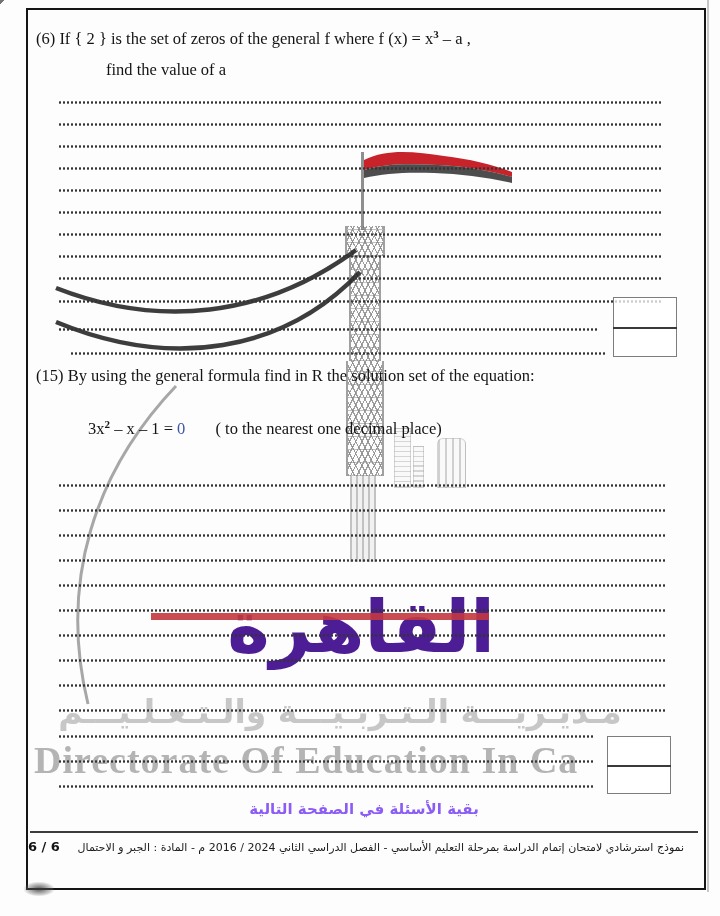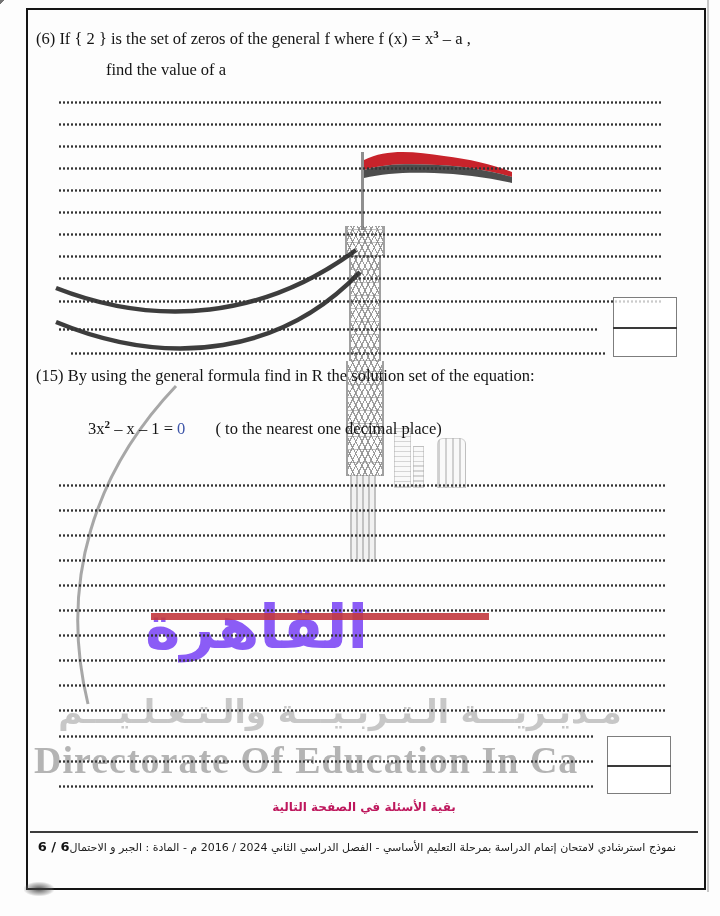--- a/index.html
+++ b/index.html
@@ -55,33 +55,33 @@
   .bldg{position:absolute;z-index:1;opacity:.65;border:1px solid rgba(130,130,130,.5);
     background:repeating-linear-gradient(0deg, rgba(140,140,140,.55) 0 1.5px, rgba(235,235,235,.3) 1.5px 5px);}
   .b1{left:394px;top:428px;width:15px;height:58px;}
   .b2{left:413px;top:446px;width:9px;height:40px;}
   .b3{left:437px;top:438px;width:27px;height:48px;border-radius:6px 6px 0 0;
     background:repeating-linear-gradient(90deg, rgba(140,140,140,.6) 0 2px, rgba(235,235,235,.3) 2px 7px);}
   .curves{position:absolute;left:0;top:0;z-index:2;pointer-events:none;}
   
   .ar{font-family:"DejaVu Sans", sans-serif;}
   .logo-wrap{position:absolute;left:145px;top:585px;width:350px;height:84px;z-index:1;}
-  .logo-text{font-size:60px;font-weight:bold;color:#8b5cf6;line-height:84px;text-align:left;direction:rtl;}
+  .logo-text{font-size:72px;font-weight:bold;color:#4c1d95;line-height:84px;text-align:right;direction:rtl;}
   .logo-red{position:absolute;left:6px;top:28px;width:338px;height:7px;background:#c2393e;opacity:.9;z-index:2;}
   .org-ar{position:absolute;left:40px;top:692px;width:600px;font-size:33px;font-weight:bold;
     color:#c7c7c7;direction:rtl;text-align:center;letter-spacing:1px;z-index:1;}
   .org-en{position:absolute;left:34px;top:738px;width:640px;font-size:38px;font-weight:bold;
     color:#a8a8a8;letter-spacing:1px;white-space:nowrap;overflow:hidden;opacity:.85;z-index:1;
     font-family:"Liberation Serif", serif;}
   
   .continuation{position:absolute;left:26px;top:800px;width:676px;text-align:center;
-    font-size:12px;font-weight:bold;color:#be185d;z-index:6;}
+    font-size:15px;font-weight:bold;color:#8b5cf6;z-index:6;}
   .footer-line{position:absolute;left:30px;top:831px;width:668px;height:1.5px;background:#3c3c3c;z-index:6;}
-  .footer{position:absolute;left:20px;top:839px;width:656px;display:flex;
-    justify-content:flex-end;align-items:flex-start;z-index:6;}
+  .footer{position:absolute;left:28px;top:839px;width:656px;display:flex;
+    justify-content:space-between;align-items:flex-start;z-index:6;}
   .pageno{font-weight:bold;font-size:13px;font-family:"DejaVu Sans", sans-serif;}
   .ftext{font-size:11px;direction:rtl;text-align:right;color:#1b1b1b;padding-top:2px;}
 </style>
 </head>
 <body>
 
 <div class="page-root">
 
   <div class="flagpole"></div>
   <svg class="flag" width="152" height="44" viewBox="0 0 152 44">

